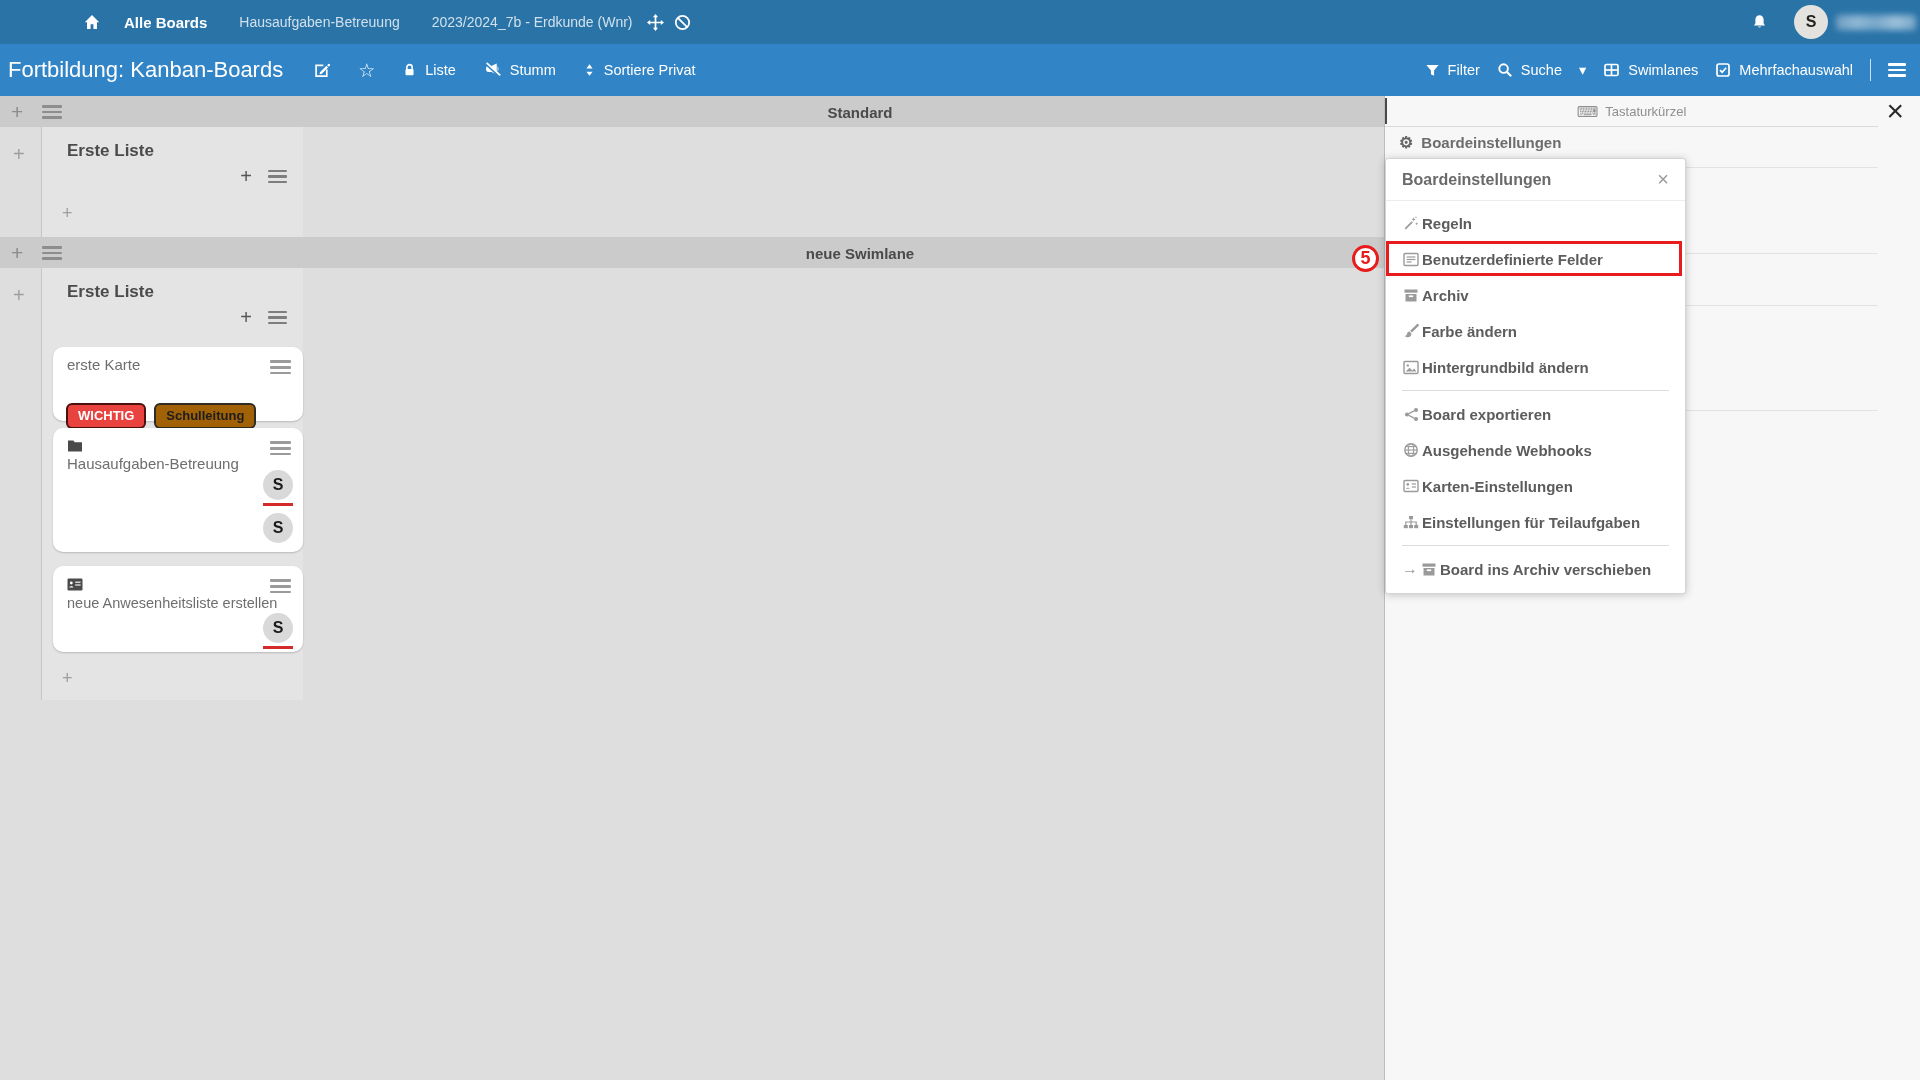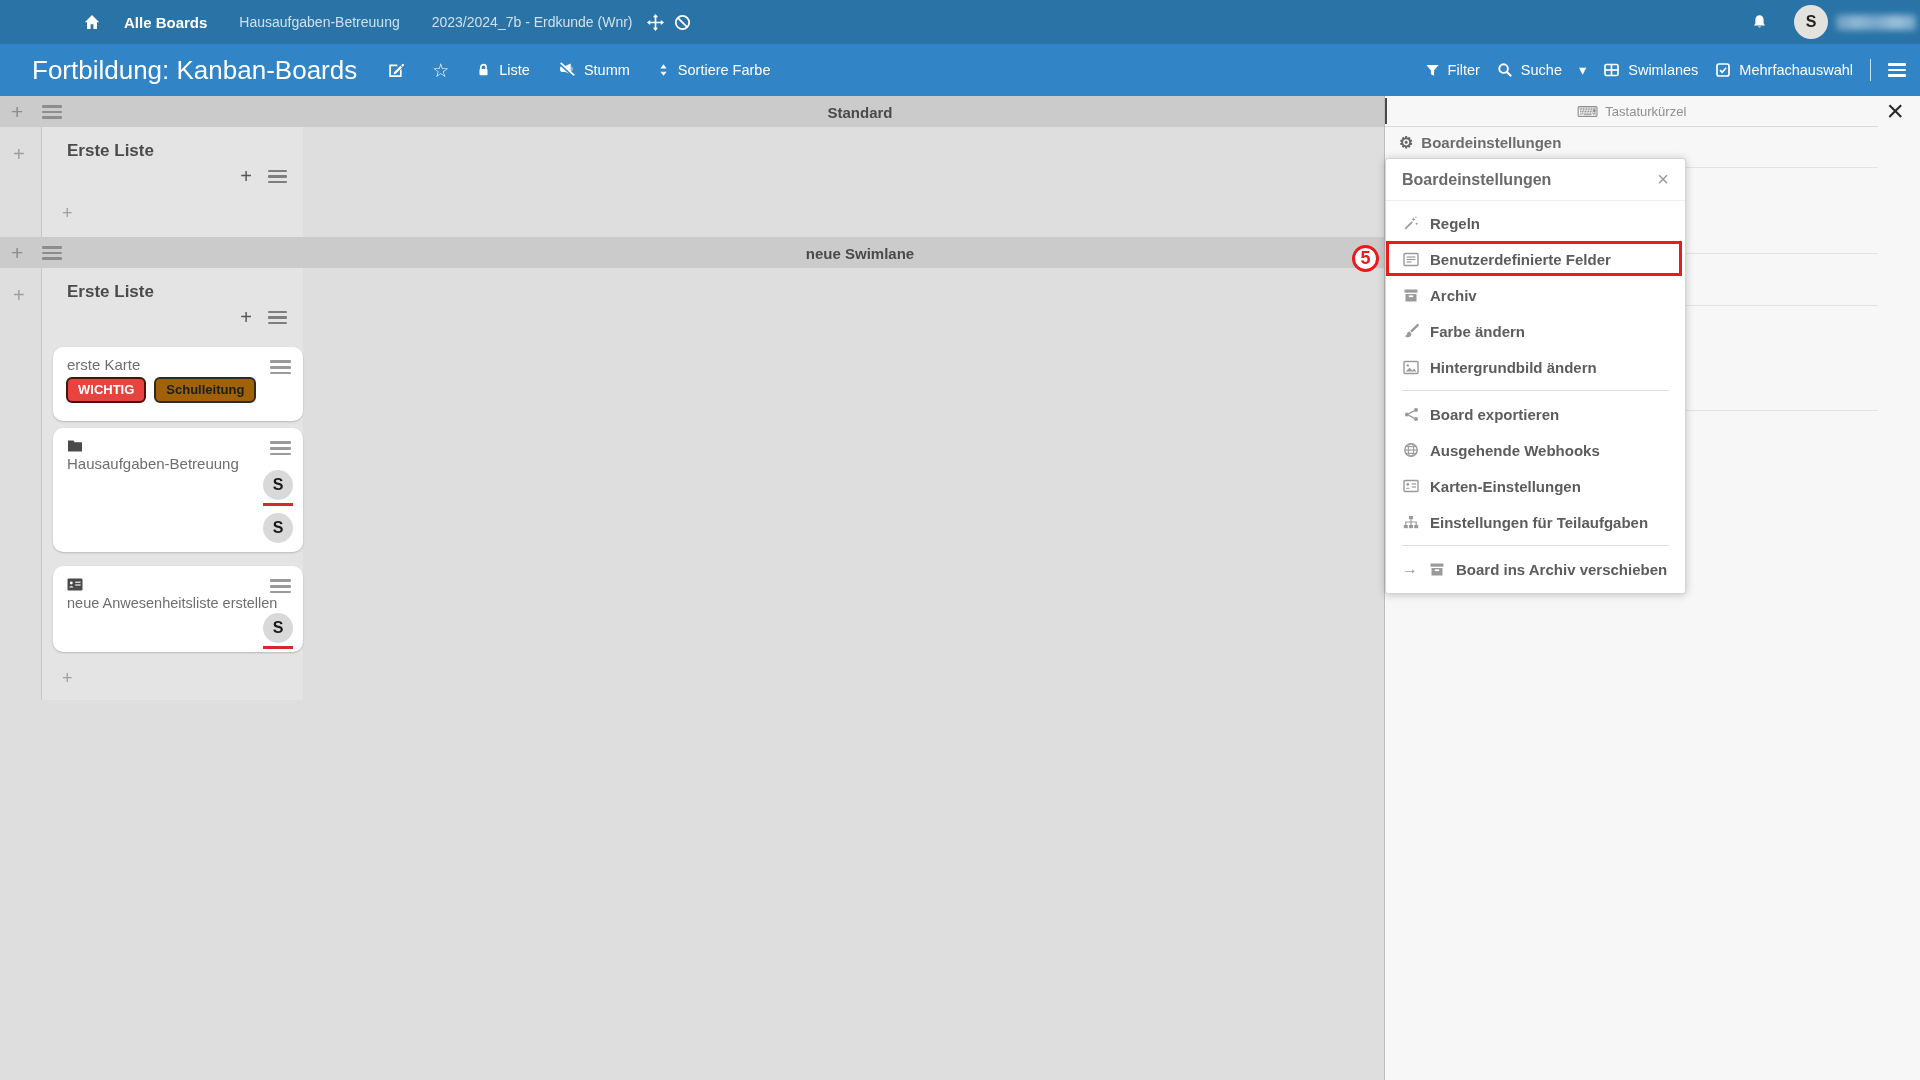--- a/index.html
+++ b/index.html
@@ -32,21 +32,21 @@
     width:80px; height:15px; margin:0 4px 0 8px; border-radius:3px;
     background:linear-gradient(90deg,#7ea9c9,#a9c9e0,#8db4d2,#b9d4e7,#8db4d2);
     filter:blur(3px); opacity:.8;
   }
 
   
   .bheader {
     position:absolute; top:44px; left:0; width:1920px; height:52px;
     background:#3184c6; color:#fff; display:flex; align-items:center; z-index:6;
   }
-  .bh-title { font-size:26px; margin-left:32px; font-weight:400; }
+  .bh-title { font-size:22px; margin-left:8px; font-weight:400; }
   .bh-left { display:flex; align-items:center; gap:27px; margin-left:30px; }
   .bh-item { display:flex; align-items:center; gap:8px; font-size:14.5px; cursor:pointer; }
   .bh-star { font-size:19px; line-height:1; }
   .bh-right { position:absolute; right:14px; display:flex; align-items:center; gap:17px; font-size:14.5px; }
   .bh-divider { width:1px; height:22px; background:rgba(255,255,255,.75); }
   .burger { display:flex; flex-direction:column; gap:3px; cursor:pointer; }
   .burger span { display:block; width:18px; height:2.6px; background:#fff; border-radius:1px; }
 
   
   .board { position:absolute; top:96px; left:0; width:1920px; height:984px; background:#dedede; }
@@ -77,21 +77,21 @@
   .card {
     position:absolute; left:11px; width:250px; background:#fff; border-radius:10px;
     box-shadow:0 1px 2px rgba(0,0,0,.2); cursor:pointer;
   }
   .card-title { position:absolute; left:14px; font-size:15px; color:#6e6e6e; white-space:nowrap; }
   .cburger { position:absolute; right:12px; top:13px; display:flex; flex-direction:column; gap:3px; }
   .cburger span { width:21px; height:2.8px; background:#9a9a9a; border-radius:1px; }
   .labels { position:absolute; left:13px; top:30px; display:flex; gap:8px; }
   .badge {
     font-size:13px; font-weight:bold; padding:3px 10px 4px; border-radius:6px;
-    border:2px solid #3a2c20; white-space:nowrap;
+    border:2px solid #3a2c20; white-space:nowrap;margin-top:26px;
   }
   .badge.red { background:#e8433e; color:#fff; border-color:#4a110d; }
   .badge.tan { background:#a16207; color:#1d1d1d; border-color:#2f2a22; }
   .card-icon { position:absolute; left:14px; top:11px; }
   .member {
     position:absolute; right:10px; width:30px; height:30px; border-radius:50%;
     background:#d9d9d9; color:#1a1a1a; font-size:16px; font-weight:bold;
     display:flex; align-items:center; justify-content:center;
   }
   .member-line { position:absolute; right:10px; width:30px; height:3px; background:#d42a2a; }
@@ -121,21 +121,21 @@
     box-shadow:0 1px 8px rgba(0,0,0,.22); z-index:5;
   }
   .pp-head {
     height:42px; display:flex; align-items:center; justify-content:space-between;
     padding:0 16px; border-bottom:1px solid #ececec;
   }
   .pp-title { font-size:16px; font-weight:600; color:#6a6a6a; }
   .pp-close { font-size:20px; color:#9a9a9a; cursor:pointer; }
   .pp-items { padding:4px 0; }
   .pp-item {
-    height:36px; display:flex; align-items:center; gap:10px; padding:0 16px;
+    height:36px; display:flex; align-items:center; gap:2px; padding:0 16px;
     font-size:15px; font-weight:bold; color:#5c5c5c; cursor:pointer;
   }
   .pp-item .ico { width:18px; display:flex; justify-content:center; color:#9a9a9a; }
   .pp-arrow { color:#9a9a9a; font-size:16px; font-weight:normal; }
   .pp-div { height:1px; background:#dcdcdc; margin:5px 16px; }
 
   
   .anno-rect {
     position:absolute; left:1386px; top:241px; width:296px; height:35px;
     border:3px solid #e81c1c; z-index:10; pointer-events:none;
@@ -216,21 +216,21 @@
           </svg>
       </span>
       <span>Stumm</span>
     </span>
     <span class="bh-item">
       <span>
         <svg width="13" height="16" viewBox="0 0 16 16">
             <path d="M8 1 L11.8 6 H4.2 Z M8 15 L4.2 10 H11.8 Z" fill="#fff"></path>
           </svg>
       </span>
-      <span>Sortiere Farbe</span>
+      <span>Sortiere Privat</span>
     </span>
   </div>
   <div class="bh-right">
     <span class="bh-item">
       <span>
         <svg width="15" height="15" viewBox="0 0 16 16">
             <path d="M1.5 2 H14.5 L9.7 8 V13.6 L6.3 11.9 V8 Z" fill="#fff"></path>
           </svg>
       </span>
       <span>Filter</span>

